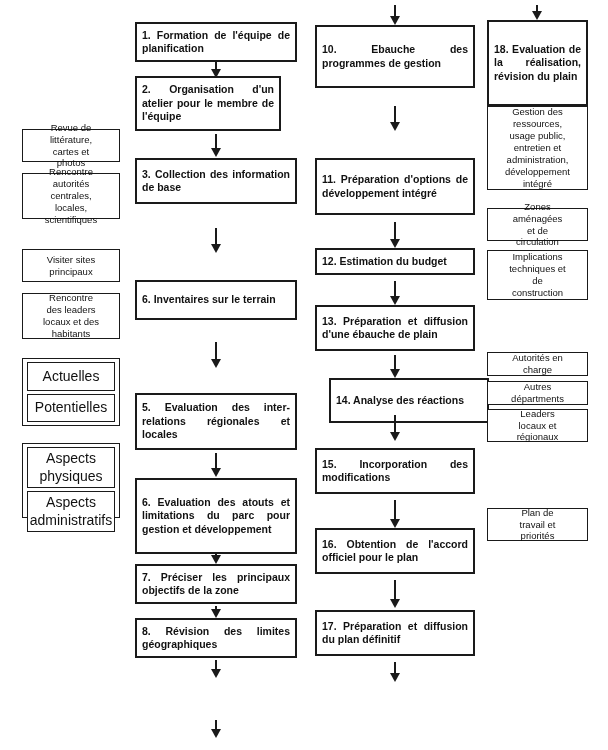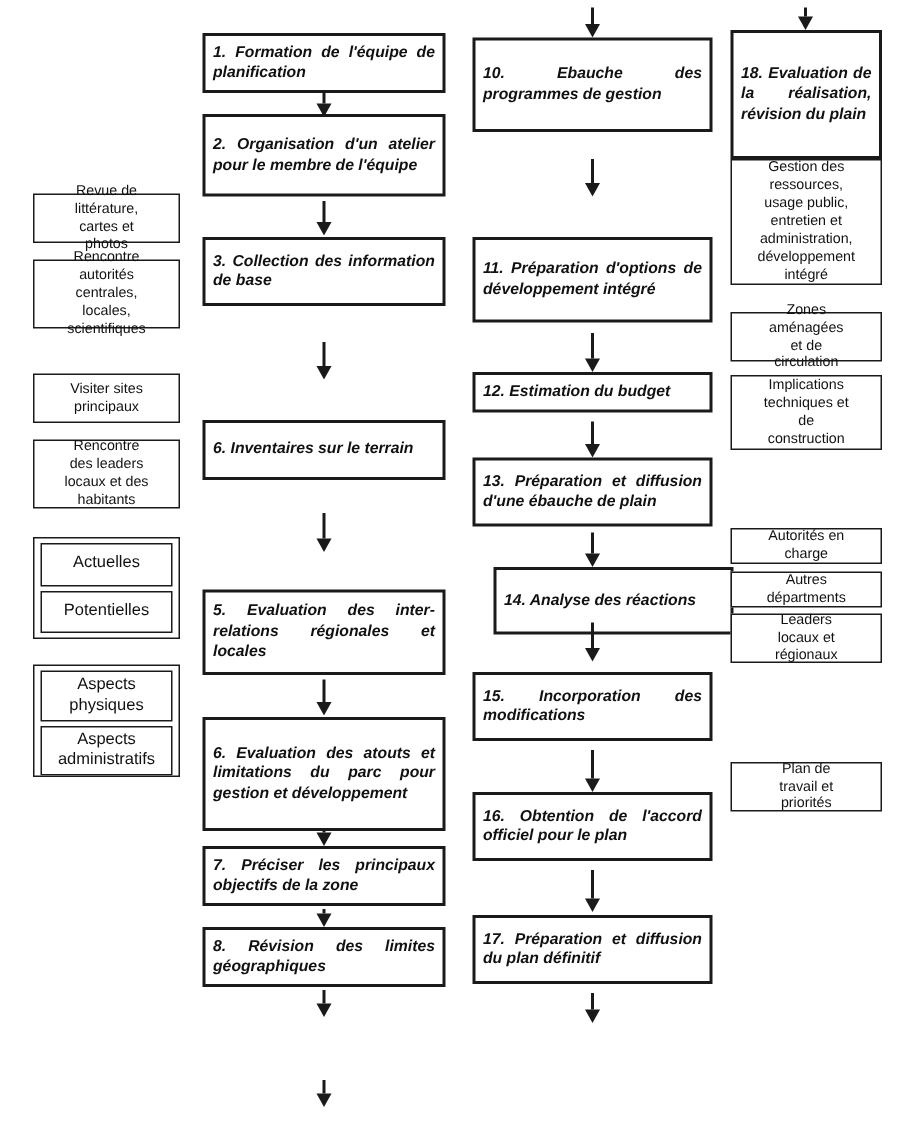--- a/index.html
+++ b/index.html
@@ -6,32 +6,32 @@
   html,body { background:#ffffff; }
   .canvas {
     position:relative; width:608px; height:750px; background:#ffffff;
     font-family:"Liberation Sans", sans-serif; color:#111;
   }
   .box {
     position:absolute; background:#fff; border:2px solid #1a1a1a;
     display:flex; align-items:center;
   }
   .main { font-weight:700; font-size:10.5px; line-height:1.28; padding:3px 5px; }
-  .main > span { display:block; width:100%; text-align:justify;font-style:italic; }
+  .main > span { display:block; width:100%; text-align:justify; }
   .note {
     border-width:1.5px; font-size:9.5px; line-height:1.25; padding:2px 20px;
     justify-content:center; text-align:center;
   }
   .pair {
     flex-direction:column; justify-content:space-evenly; align-items:stretch;
     padding:3px 4px; gap:3px;
   }
   .pair .inner {
     display:flex; align-items:center; justify-content:center; flex:1;
-    border:1.5px solid #1a1a1a; font-size:11px; line-height:1.25;
+    border:1.5px solid #1a1a1a; font-size:14px; line-height:1.25;
     padding:2px 3px; text-align:center; background:#fff;
   }
   .arrow { position:absolute; width:2px; background:#1a1a1a; }
   .arrow::after {
     content:""; position:absolute; top:100%; left:-4px; width:0; height:0;
     border:5px solid transparent; border-bottom:none; border-top:9px solid #1a1a1a;
   }
 </style>
 </head>
 <body>
@@ -65,21 +65,21 @@
       <span>Aspects physiques</span>
     </div>
     <div class="inner">
       <span>Aspects administratifs</span>
     </div>
   </div>
 
   <div class="box main" style="left:135px;top:22px;width:162px;height:40px">
     <span>1. Formation de l'équipe de planification</span>
   </div>
-  <div class="box main" style="left:135px;top:76px;width:162px;height:55px">
+  <div class="box main" style="left:135px;top:76px;width:146px;height:55px">
     <span>2. Organisation d'un atelier pour le membre de l'équipe</span>
   </div>
   <div class="box main" style="left:135px;top:158px;width:162px;height:46px">
     <span>3. Collection des information de base</span>
   </div>
   <div class="box main" style="left:135px;top:280px;width:162px;height:40px">
     <span>6. Inventaires sur le terrain</span>
   </div>
   <div class="box main" style="left:135px;top:393px;width:162px;height:57px">
     <span>5. Evaluation des inter-relations régionales et locales</span>

